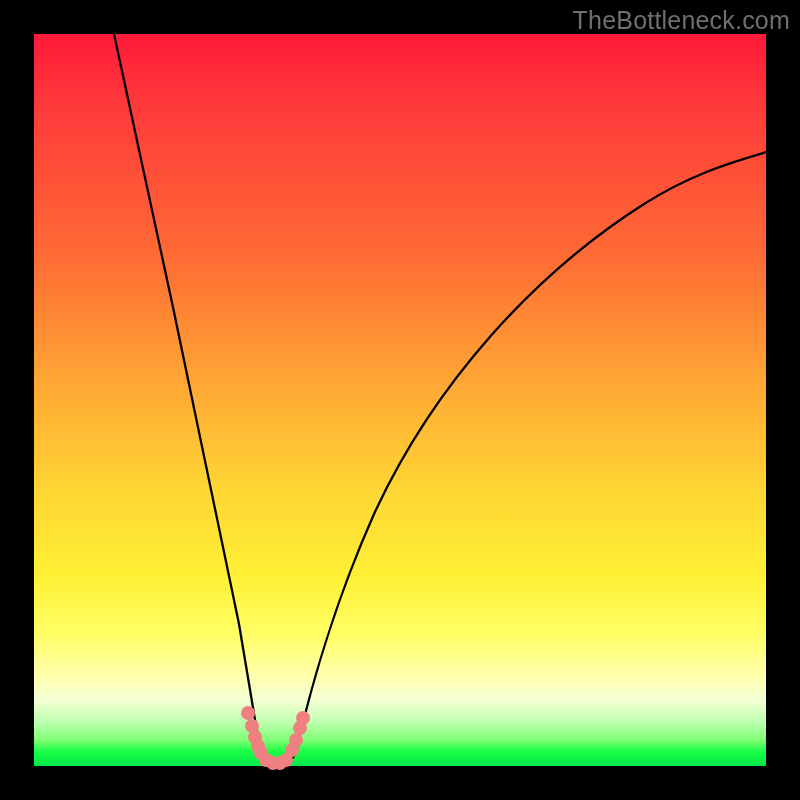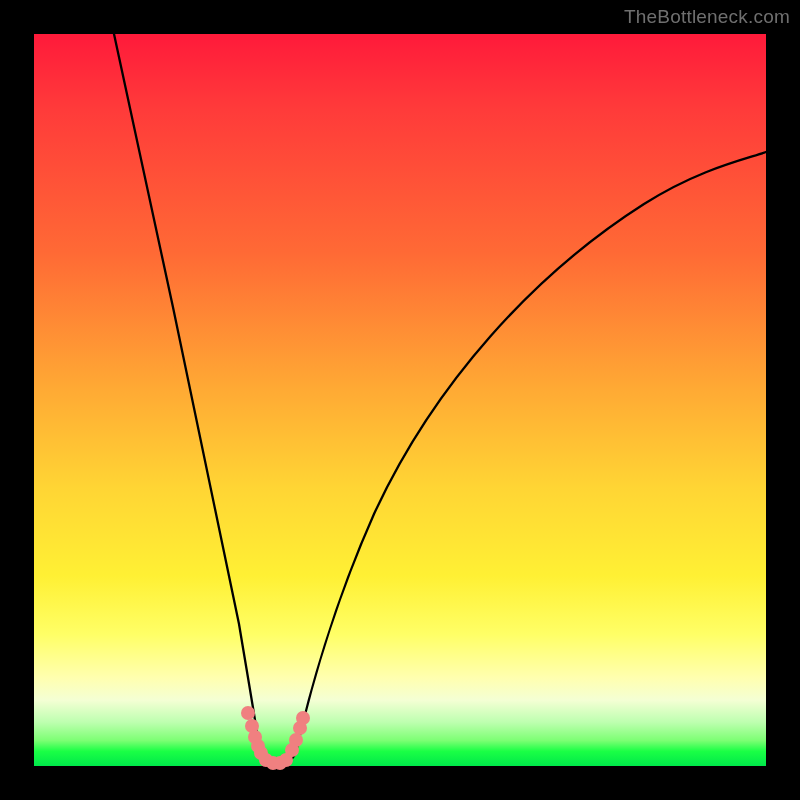--- a/index.html
+++ b/index.html
@@ -41,21 +41,21 @@
       #7dff74 96.5%,
       #1aff45 98%,
       #00e84a 100%
     );
   }
   .watermark {
     position: absolute;
     top: 6px;
     right: 10px;
     color: #6f6f6f;
-    font-size: 19px;
+    font-size: 25px;
     font-weight: 500;
     letter-spacing: 0.2px;
     user-select: none;
   }
   svg.curves {
     position: absolute;
     left: 34px;
     top: 34px;
     width: 732px;
     height: 732px;

